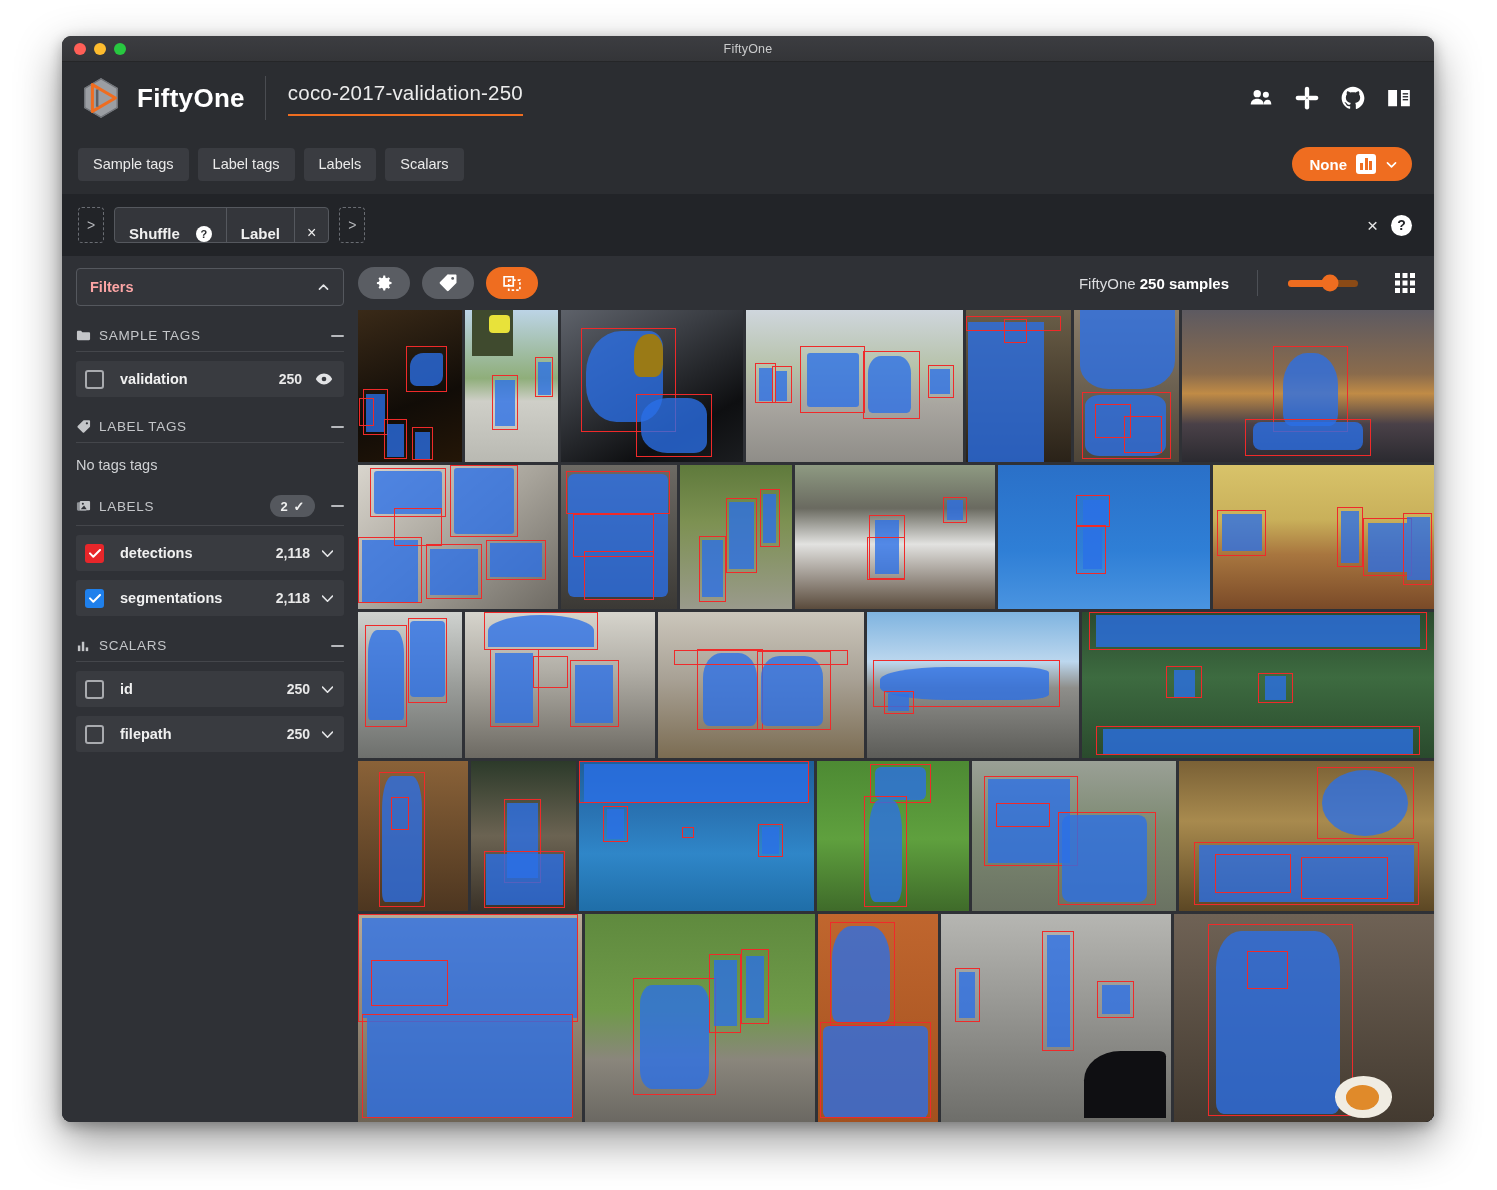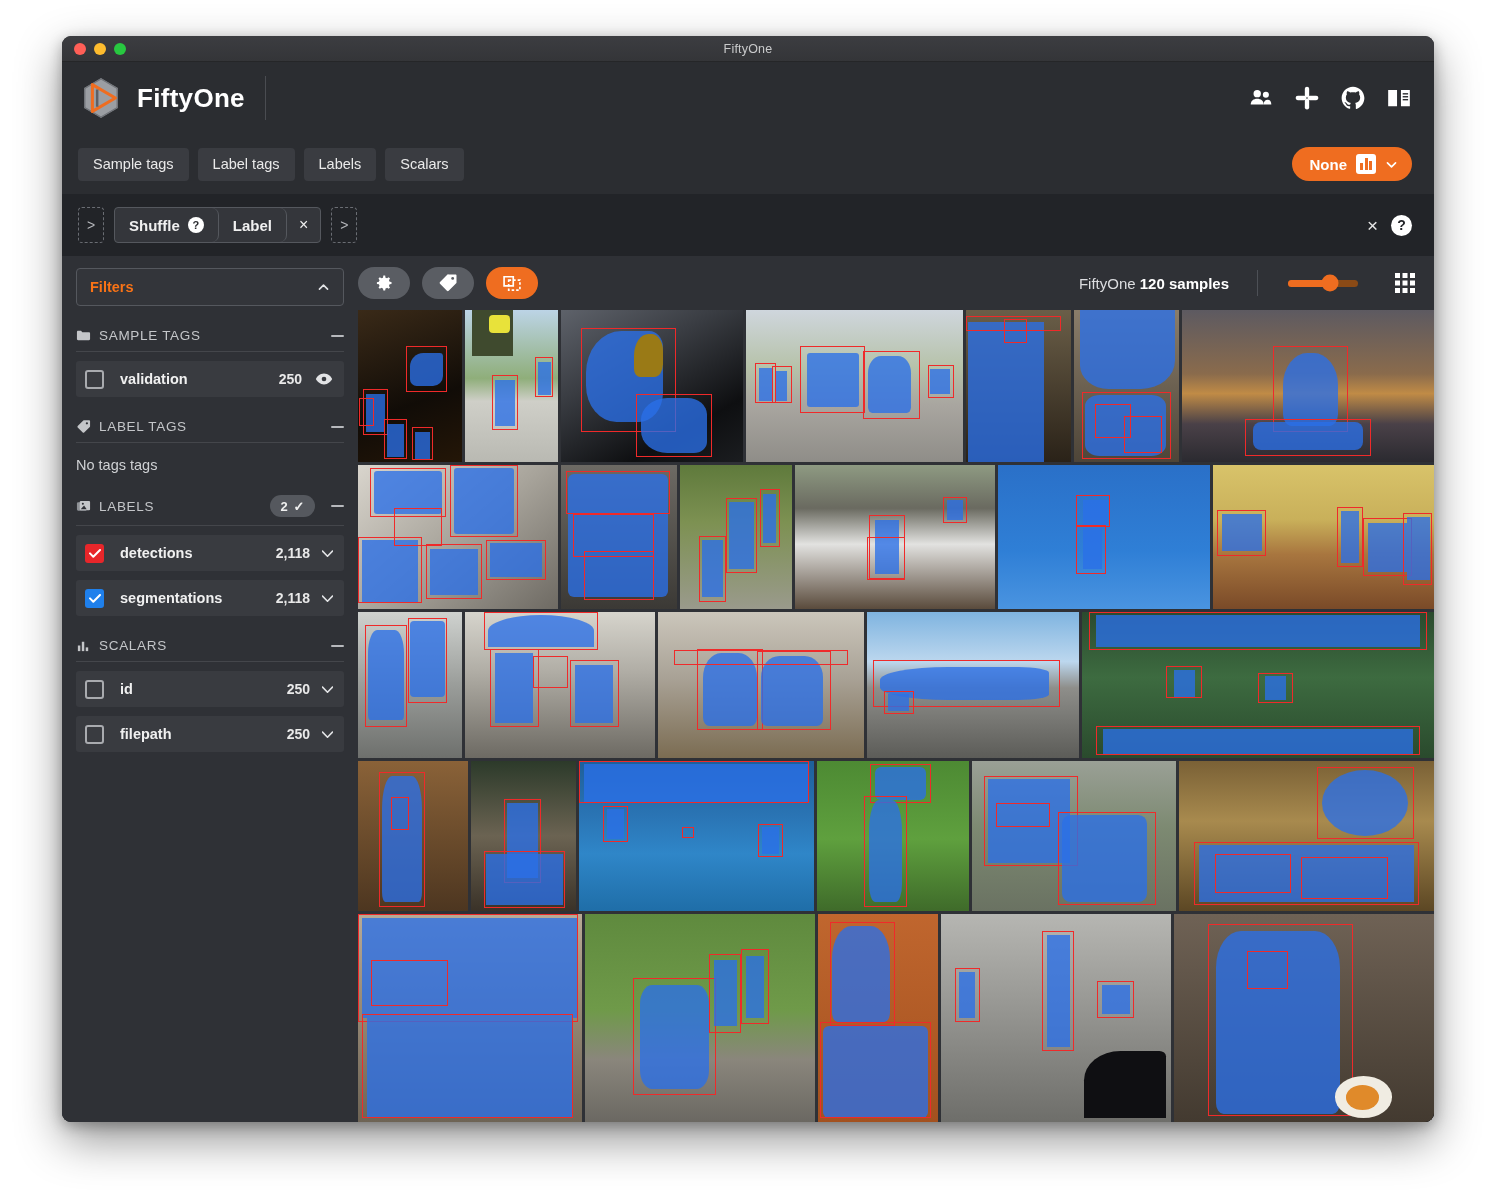--- a/index.html
+++ b/index.html
@@ -110,26 +110,25 @@
     color: #b6b8bc; font-size: 14px;
     cursor: pointer;
   }
   #stage-pill {
     display: flex; align-items: stretch; height: 36px;
     background: #34363b;
     border: 1px solid #55585e; border-radius: 4px;
     overflow: hidden;
   }
   .stage-seg {
-    display: flex; align-items: center; gap: 8px;
+    display: flex; align-items: flex-end; gap: 16px;
     padding: 0 14px;
     color: #f0f0f0; font-size: 15px; font-weight: bold;
     border-right: 1px solid #55585e;
     cursor: pointer;
-    border-radius: 7px;
   }
   .stage-seg:last-child { border-right: none; }
   .stage-close { padding: 0 12px; font-weight: normal; font-size: 16px; }
   .qmark {
     width: 16px; height: 16px; border-radius: 50%;
     background: #fff; color: #2b2d31;
     font-size: 11px; font-weight: bold;
     display: flex; align-items: center; justify-content: center;
   }
   #viewbar-spacer { flex: 1; }
@@ -152,21 +151,21 @@
     background: #2f3136;
     padding: 12px 14px 0 14px;
     overflow: hidden;
   }
   #filters-box {
     height: 38px;
     border: 1px solid #55585e; border-radius: 4px;
     background: #33353a;
     display: flex; align-items: center; justify-content: space-between;
     padding: 0 13px;
-    color: #f97316; font-size: 14.5px; font-weight: bold;
+    color: #fca5a5; font-size: 14.5px; font-weight: bold;
     cursor: pointer;
   }
   .chev { width: 13px; height: 13px; }
   .section { margin-top: 22px; }
   .section-head {
     display: flex; align-items: center; gap: 8px;
     padding-bottom: 8px;
     border-bottom: 1px solid #44464b;
     color: #c4c6c9; font-size: 13.5px; letter-spacing: .7px;
   }
@@ -293,20 +292,21 @@
         <svg viewBox="0 0 48 48" width="46" height="46">
           <polygon points="24,4 41,14 41,34 24,44 7,34 7,14" fill="#9b9ea3" stroke="#7e8186" stroke-width="1.5"></polygon>
           <polygon points="24,4 41,14 41,34 24,44 7,34 7,14" fill="none" stroke="#6f7277" stroke-width="1"></polygon>
           <path d="M15,10 L15,38 L39,24 Z" fill="none" stroke="#ef6d20" stroke-width="3.2" stroke-linejoin="round"></path>
           <path d="M20,15 L20,33" stroke="#5d6065" stroke-width="2.6"></path>
         </svg>
       </span>
       <span id="brand">FiftyOne</span>
     </div>
     <div id="hdr-divider"></div>
+    <div id="dataset-name">coco-2017-validation-250</div>
     <div id="hdr-spacer"></div>
     <div id="hdr-icons">
       <span class="hdr-icon">
         <svg viewBox="0 0 24 24" width="26" height="26" fill="#ffffff">
           <circle cx="8.5" cy="8" r="3.4"></circle>
             <circle cx="16.5" cy="9" r="2.8"></circle>
           <path d="M2.5 18c0-3.2 2.7-5.2 6-5.2s6 2 6 5.2z"></path>
           <path d="M14.5 18c0-2.6 1.3-4.3 3.7-4.3 2.2 0 3.3 1.7 3.3 4.3z"></path>
         </svg>
       </span>
@@ -508,21 +508,21 @@
         <div class="tool-pill active">
           <svg class="tool-ic" viewBox="0 0 24 24">
             <path d="M2.5 4.5h11v11h-11z" fill="none" stroke="#ffffff" stroke-width="2"></path>
             <path d="M8 8.5h13.5v12H8z" fill="none" stroke="#ffffff" stroke-width="2" stroke-dasharray="3 2.4"></path>
           </svg>
         </div>
 
         <div id="tb-spacer"></div>
 
         <div id="viewing">
-          <span>FiftyOne </span><b>120 samples</b>
+          <span>FiftyOne </span><b>250 samples</b>
         </div>
         <div id="tb-sep"></div>
         <div id="zoom-slider">
           <div id="zoom-fill" style="width: 60%;"></div>
           <div id="zoom-knob" style="left: 60%;"></div>
         </div>
         <svg id="grid-ic" viewBox="0 0 22 22">
           <g fill="#ffffff">
             <rect x="1" y="1" width="5" height="5"></rect>
               <rect x="8.5" y="1" width="5" height="5"></rect>

